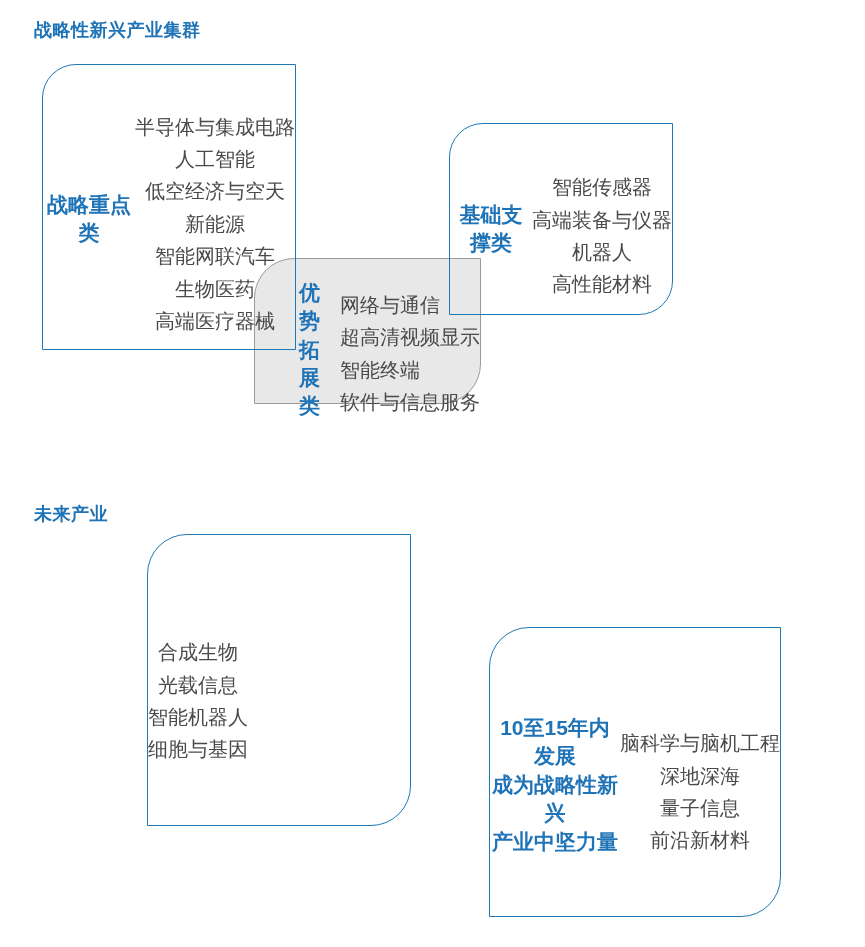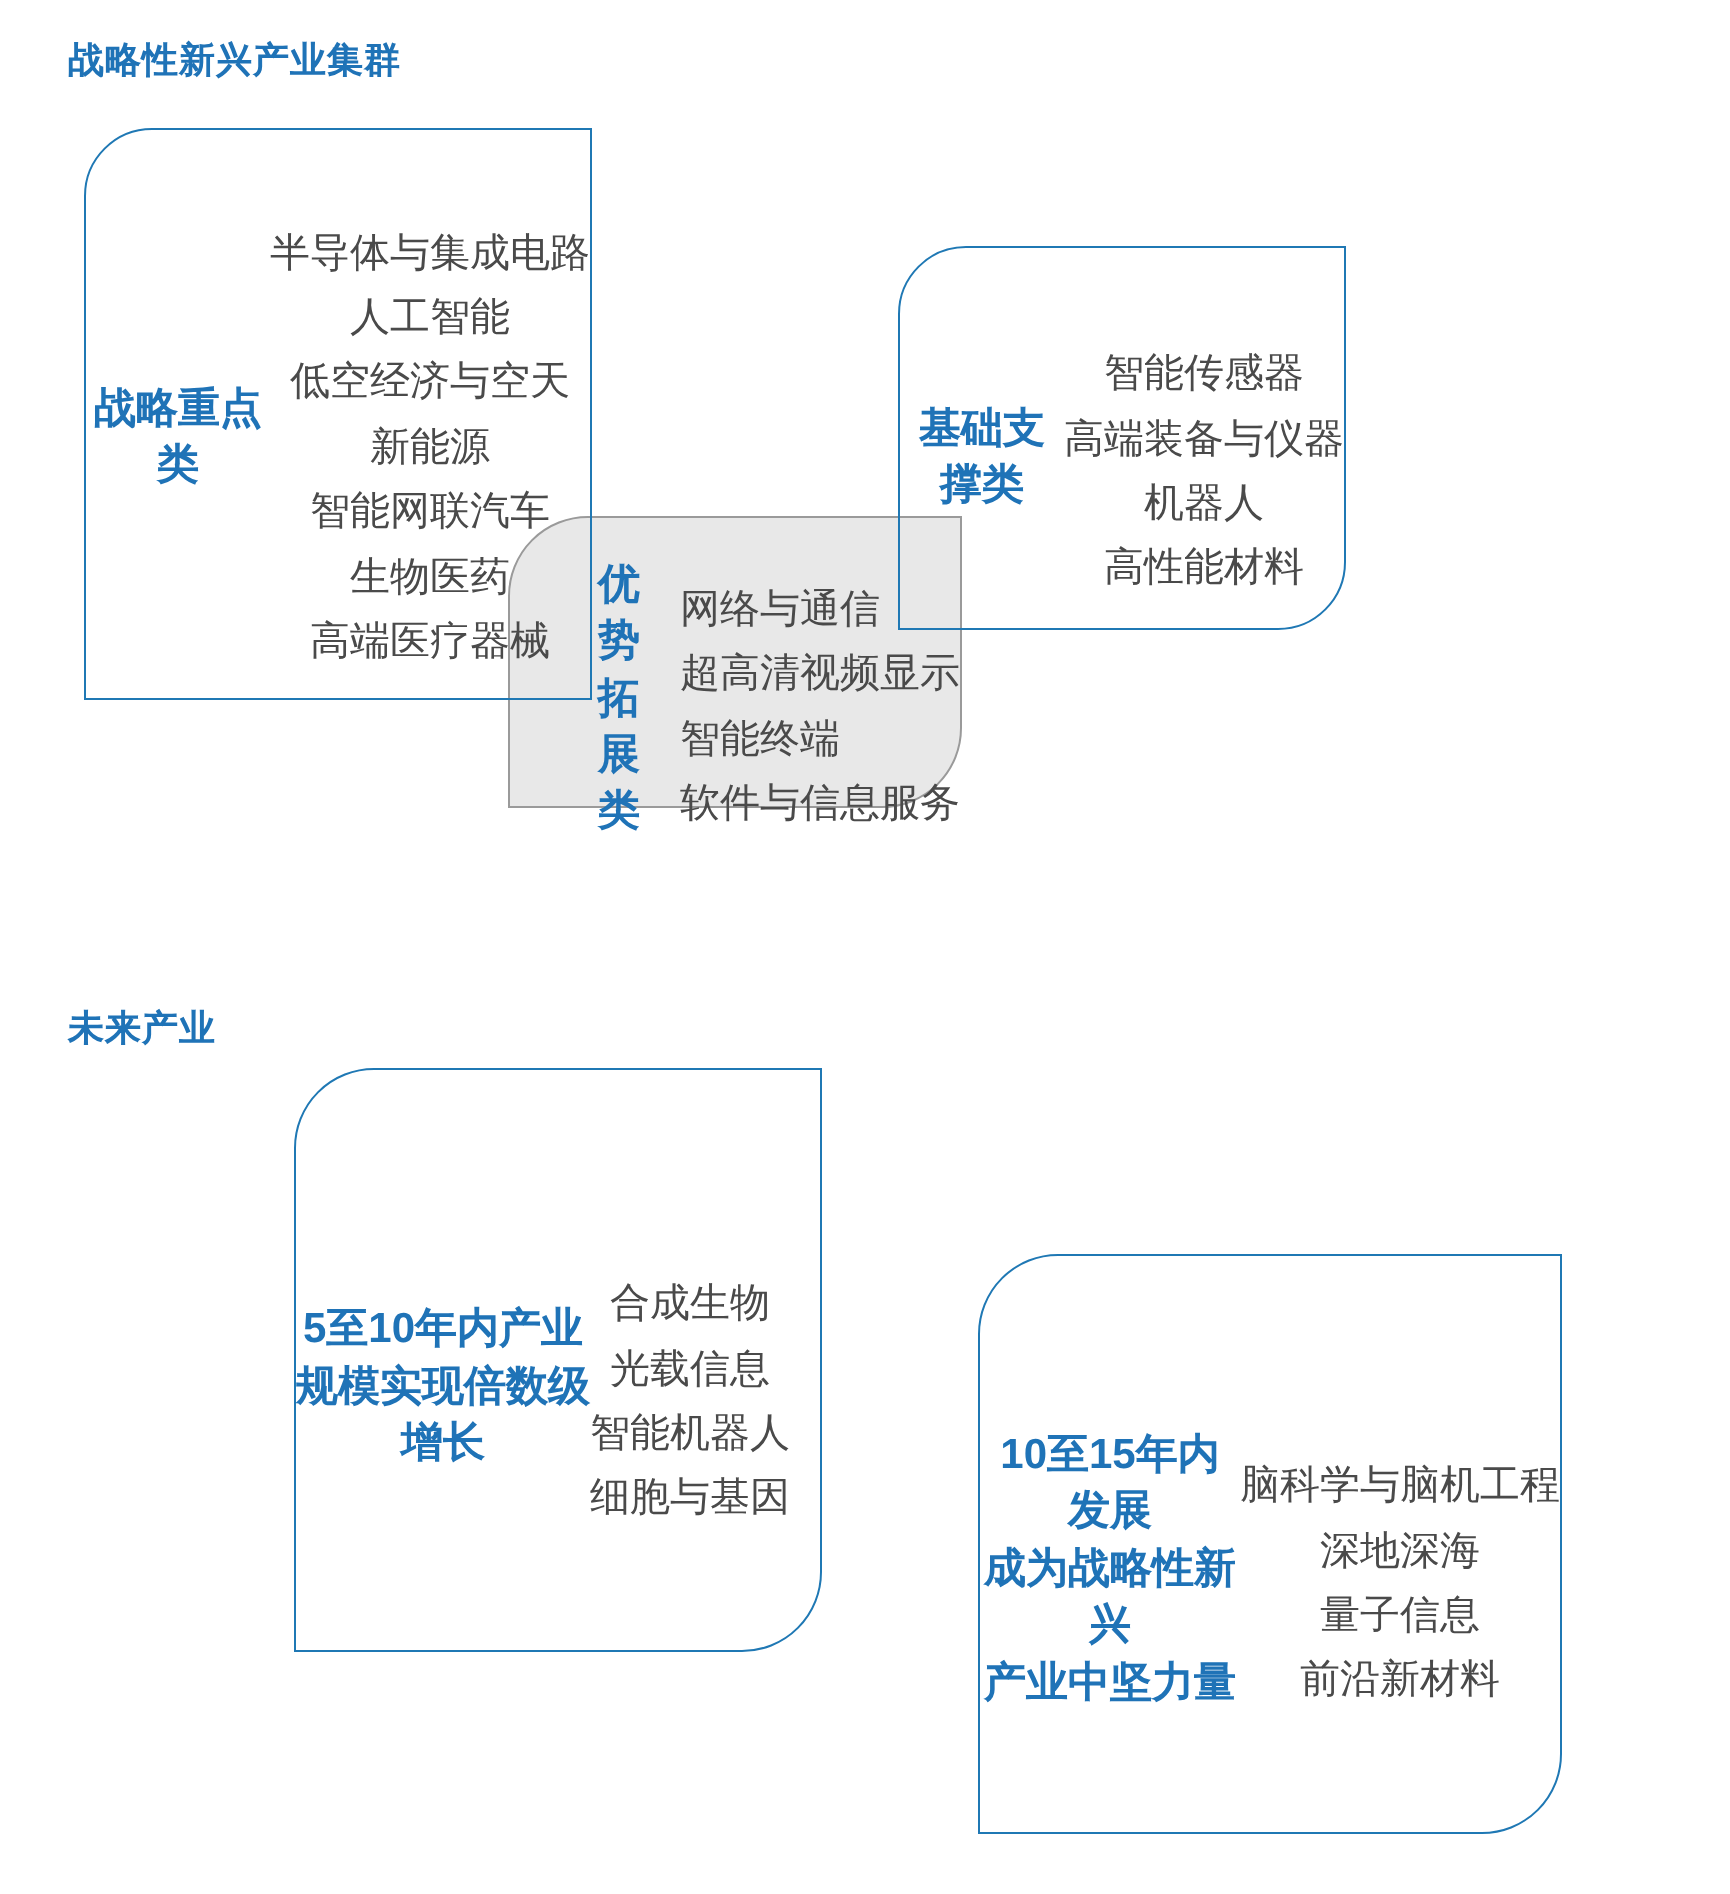--- a/index.html
+++ b/index.html
@@ -163,23 +163,20 @@
     <div class="card-list">
       <span class="item">网络与通信</span>
       <span class="item">超高清视频显示</span>
       <span class="item">智能终端</span>
       <span class="item">软件与信息服务</span>
     </div>
   </div>
 
 
   <div class="card blue" id="card-future-5-10">
-    <div class="card-title">5至10年内产业
-规模实现倍数级
-增长</div>
     <div class="card-list">
       <span class="item">合成生物</span>
       <span class="item">光载信息</span>
       <span class="item">智能机器人</span>
       <span class="item">细胞与基因</span>
     </div>
   </div>
 
   <div class="card blue" id="card-future-10-15">
     <div class="card-title">10至15年内发展

